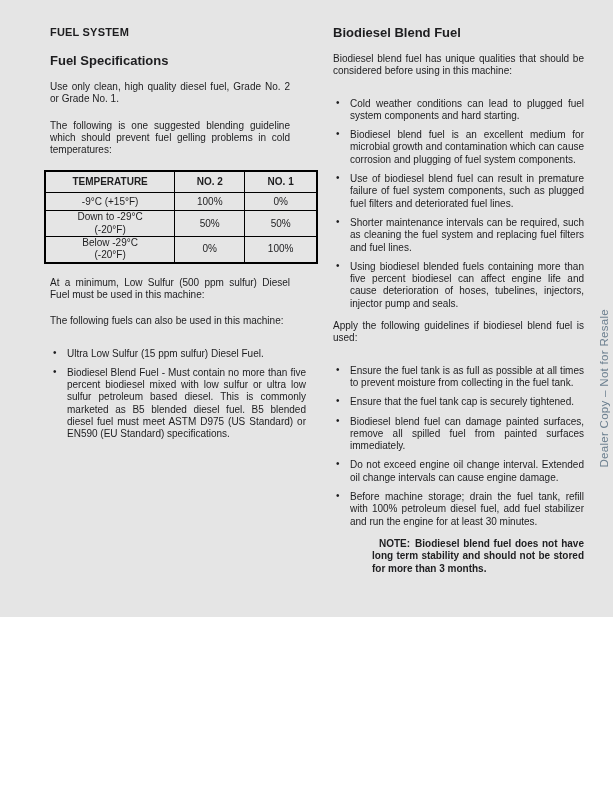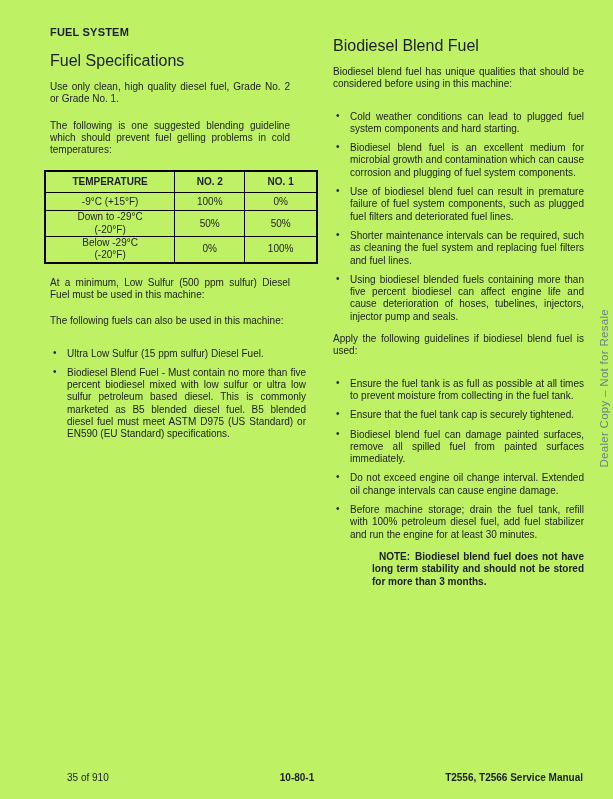--- a/index.html
+++ b/index.html
@@ -1,35 +1,35 @@
 <!DOCTYPE html>
 <html><head>
 <meta charset="utf-8">
 <style>
   html, body { margin: 0; padding: 0; background: #fff; }
   .page {
     position: relative;
     width: 613px;
-    height: 799px;
-    background: #bef264;
+    height: 617px;
+    background: #e5e5e5;
     font-family: "Liberation Sans", sans-serif;
     color: #1d1d1f;
     overflow: hidden;
   }
   .col { position: absolute; top: 26px; font-size: 10px; line-height: 12.3px; }
   .col-left  { left: 50px;  width: 256px; }
   .col-right { left: 333px; width: 251px; }
 
   .section-title {
     font-size: 11px; font-weight: bold; line-height: 13px;
     letter-spacing: 0.2px; margin: 0 0 15px 0;
   }
   .sub-title {
-    font-size: 16px; font-weight: normal; line-height: 13px;
-    margin: 13px 0 14px 0;
+    font-size: 13px; font-weight: bold; line-height: 13px;
+    margin: 0 0 14px 0;
   }
   p.body { margin: 0 16px 14px 0; text-align: justify; }
   p.body-tight { margin: 0 0 12px 0; text-align: justify; }
 
   ul.bullets { list-style: none; margin: 20px 0 10px 0; padding: 0; }
   ul.bullets li {
     position: relative; padding-left: 17px; margin: 0 0 7px 0;
     text-align: justify;
   }
   ul.bullets li::before { content: "\2022"; position: absolute; left: 3px; top: -1px; }

